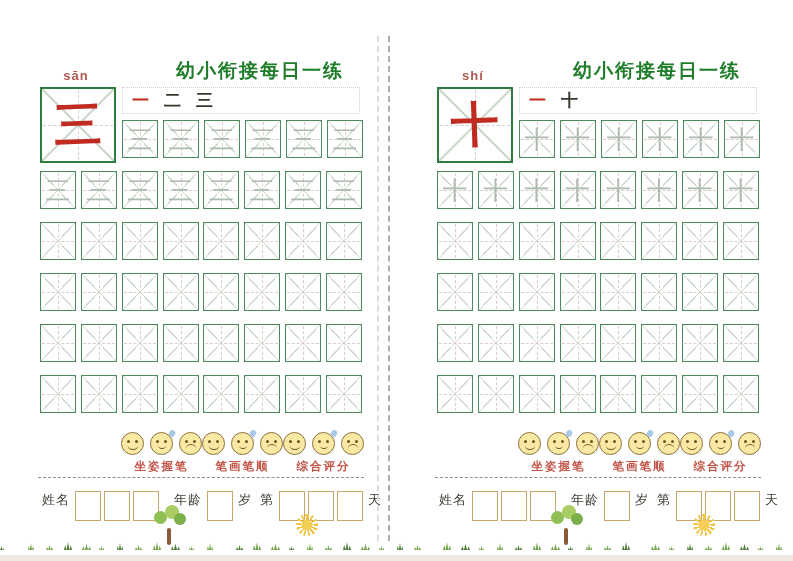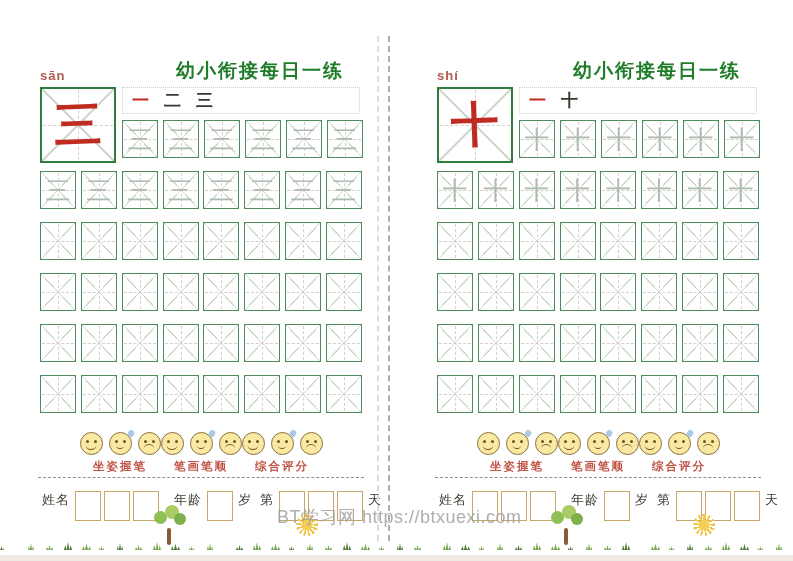--- a/index.html
+++ b/index.html
@@ -11,21 +11,21 @@
   .page{position:absolute;top:0;width:396px;height:561px;}
   .page.left{left:0;}
   .page.right{left:397px;}
 
   .title{
     position:absolute; top:58px; right:20px; width:232px; margin:0;
     text-align:center; font-size:19px; font-weight:800; letter-spacing:2px;
     color:var(--title-green,#1f7d2a);
   }
   .pinyin{
-    position:absolute; left:40px; top:68px; width:72px; 
+    position:absolute; left:40px; top:68px; width:72px; text-align:center;
     font-size:13px; font-weight:bold; color:var(--pinyin-red,#b05a50); letter-spacing:1px;
   }
   
   .cell{
     position:relative; box-sizing:border-box; width:36px; height:38px;
     border:1.6px solid var(--grid-green,#4d8a5e); background-color:#fff;
     background-image:
       linear-gradient(to bottom right, transparent 48.9%, #ccd9cc 48.9%, #ccd9cc 51.1%, transparent 51.1%),
       linear-gradient(to bottom left,  transparent 48.9%, #ccd9cc 48.9%, #ccd9cc 51.1%, transparent 51.1%);
     flex:0 0 auto;
@@ -55,21 +55,21 @@
     position:absolute; left:122px; top:120px; width:241px;
     display:flex; justify-content:space-between;
   }
   .grid{
     position:absolute; left:40px; top:171px; width:322px;
     display:flex; flex-direction:column; gap:13px;
   }
   .prow{display:flex; justify-content:space-between;}
 
   
-  .ratings{position:absolute; left:38px; top:432px; width:326px; display:flex; justify-content:center;}
+  .ratings{position:absolute; left:38px; top:432px; width:326px; display:flex; justify-content:flex-end;}
   .rgroup{display:flex; flex-direction:column; align-items:center;}
   .faces{display:flex; gap:6px;}
   .face{
     position:relative; width:23px; height:23px; border-radius:50%;
     background:#f9e9a2; border:1.5px solid #8a7040; box-sizing:border-box;
   }
   .face .eye{position:absolute; top:7px; width:3px; height:3px; border-radius:50%; background:#6b5526;}
   .face .eye.l{left:5px;} .face .eye.r{right:5px;}
   .face .mouth{position:absolute; left:50%; transform:translateX(-50%);}
   .face.smile .mouth{bottom:4px; width:11px; height:6px; border-bottom:1.6px solid #6b5526; border-radius:0 0 10px 10px;}
@@ -518,21 +518,20 @@
       <span class="trunk"></span>
         <span class="f1"></span>
         <span class="f2"></span>
         <span class="f3"></span>
     </div>
     <div class="sun"></div>
   </section>
 
   <div class="vline faint"></div>
   <div class="vline main"></div>
-  <div class="watermark">BT学习网 https://btxuexi.com</div>
   <div class="grass">
       <span class="tuft dark" style="left: -1px; width: 5px; height: 4px;"></span>
       <span class="tuft" style="left: 28px; width: 6px; height: 7px;"></span>
       <span class="tuft" style="left: 46px; width: 7px; height: 5px;"></span>
       <span class="tuft dark" style="left: 64px; width: 8px; height: 8px;"></span>
       <span class="tuft" style="left: 82px; width: 9px; height: 6px;"></span>
       <span class="tuft" style="left: 99px; width: 5px; height: 4px;"></span>
       <span class="tuft dark" style="left: 117px; width: 6px; height: 7px;"></span>
       <span class="tuft" style="left: 135px; width: 7px; height: 5px;"></span>
       <span class="tuft" style="left: 153px; width: 8px; height: 8px;"></span>

